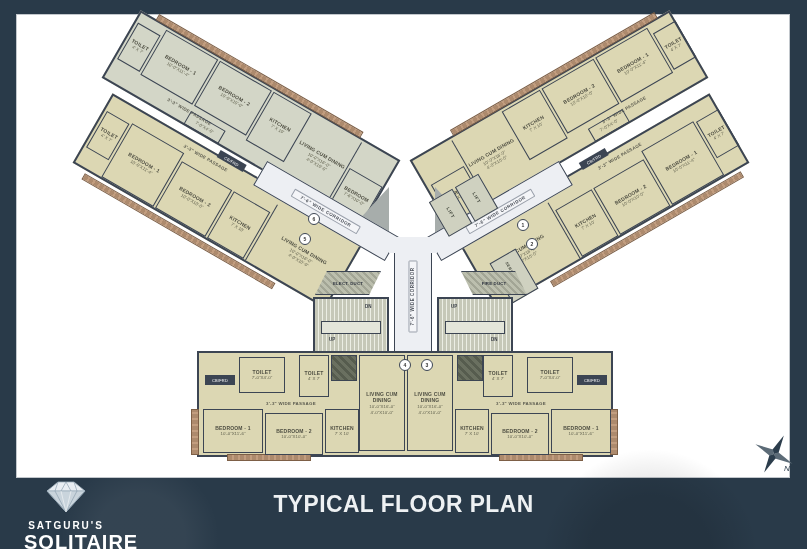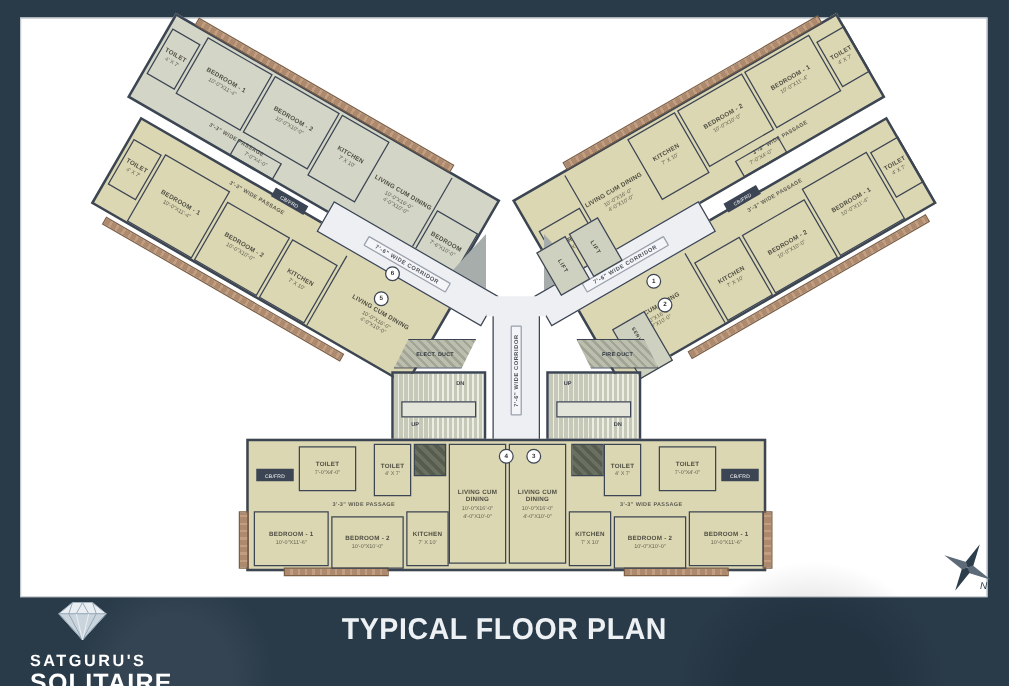--- a/index.html
+++ b/index.html
@@ -50,21 +50,21 @@
   .ucircle{position:absolute;width:10px;height:10px;border:1px solid var(--wall);border-radius:50%;
     background:#fff;font-size:5px;font-weight:700;color:#333;display:flex;align-items:center;
     justify-content:center;z-index:6;}
   .rot-l{transform:rotate(30deg);} .rot-r{transform:rotate(-30deg);}
   
   .footer{position:absolute;left:0;top:478px;width:807px;height:71px;background:var(--frame);}
   .w1,.w2{position:absolute;border-radius:50%;background:radial-gradient(circle,rgba(255,255,255,.05) 0 40%,transparent 70%);}
   .w1{left:60px;top:-20px;width:160px;height:160px;}
   .w2{left:540px;top:-30px;width:220px;height:220px;background:radial-gradient(circle,rgba(0,0,0,.12) 0 40%,transparent 70%);}
   .logo{position:absolute;left:24px;top:2px;width:84px;text-align:center;color:#fff;}
-  .brand-top{font-size:13px;font-weight:700;letter-spacing:2px;margin-top:2px;}
+  .brand-top{font-size:10px;font-weight:700;letter-spacing:2px;margin-top:2px;}
   .brand-bottom{font-size:20px;font-weight:700;letter-spacing:1px;margin-top:0;}
   .title{position:absolute;left:0;top:12px;width:807px;text-align:center;color:var(--title_ink);
     font-size:24px;font-weight:700;letter-spacing:.5px;transform:scaleX(.95);}
   .compass{position:absolute;left:734px;top:416px;width:46px;height:46px;}
 </style>
 </head>
 <body>
 
 <div class="page">
   <div class="canvas">

